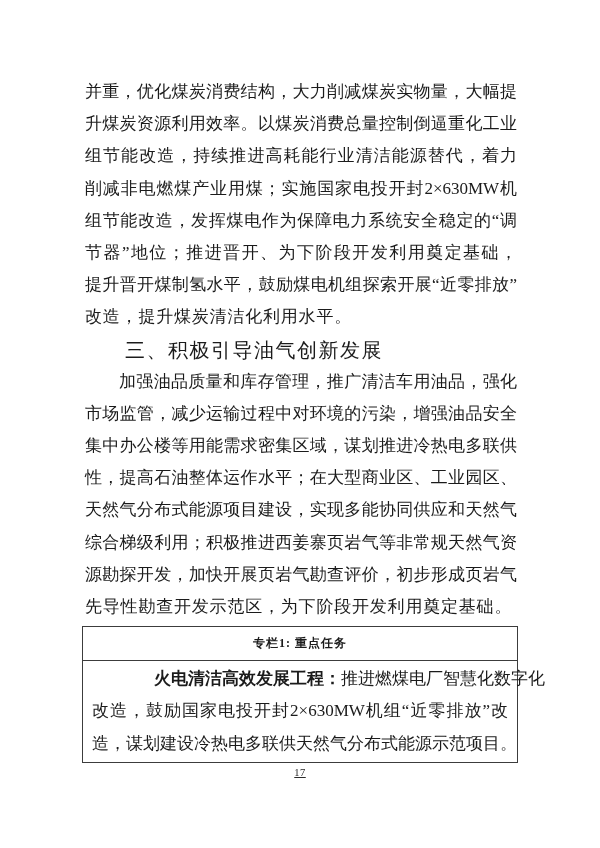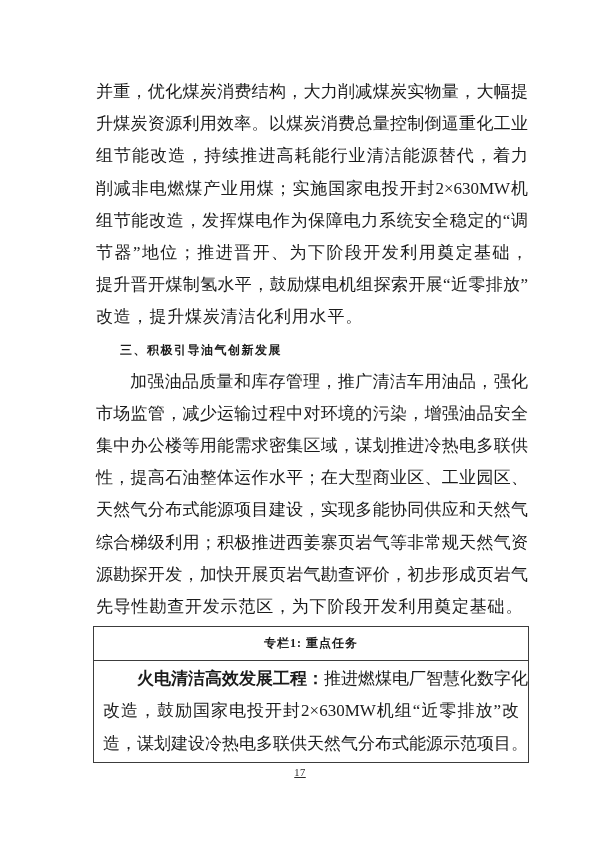--- a/index.html
+++ b/index.html
@@ -11,46 +11,46 @@
     position: relative;
     width: 600px;
     height: 848px;
     background: #ffffff;
     overflow: hidden;
     font-family: "Liberation Serif", "DejaVu Serif", serif;
     color: #1b1b1b;
   }
   .content {
     position: absolute;
-    left: 96px;
+    left: 85px;
     top: 76px;
     width: 432px;
     font-size: 17px;
     line-height: 32.2px;
   }
   .para { margin: 0; }
   .line {
     white-space: nowrap;
     text-align: justify;
     text-align-last: justify;
     height: 32.2px;
     overflow: visible;
   }
   .line.last {
     text-align-last: left;
     letter-spacing: 0.8px;
   }
   .line.indent { text-indent: 2em; }
-  .line b { font-weight: bold; }
+  .line b { font-weight: bold; margin-left: 28px; }
   .heading {
     height: 32.2px;
     line-height: 32.2px;
-    font-weight: bold;
+    font-weight: normal;
     text-indent: 2em;
-    font-size: 12px;
+    font-size: 20px;
     letter-spacing: 1.5px;
   }
   .task-box {
     margin-left: -3px;
     margin-right: -1px;
     margin-top: 3px;
     border: 1px solid #3c3c3c;
   }
   .task-box-title {
     height: 33px;

